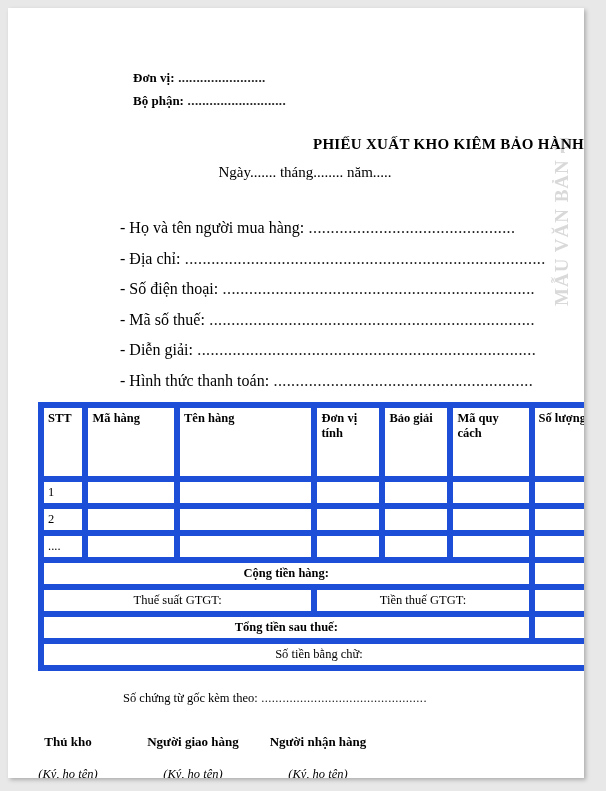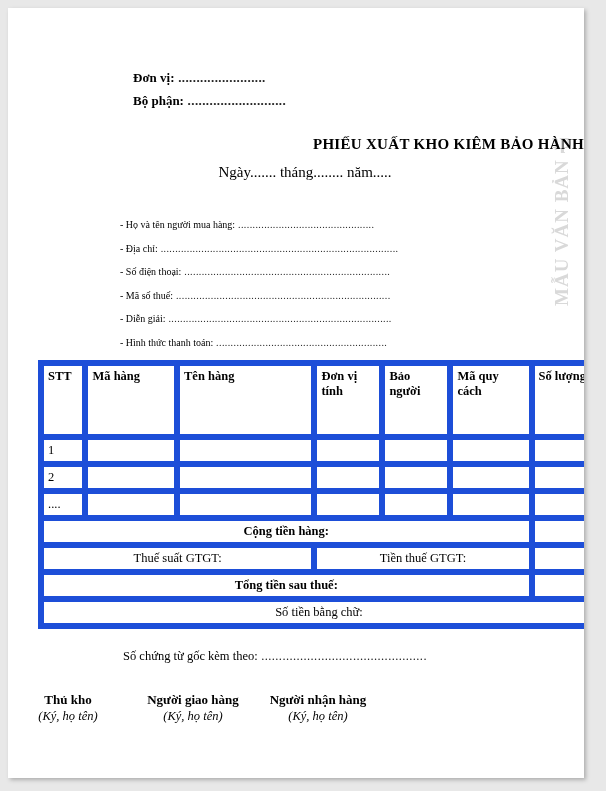--- a/index.html
+++ b/index.html
@@ -80,21 +80,21 @@
     text-align: center;
     font-family: "Liberation Serif", serif;
     font-size: 15px;
     margin-top: 11px;
     margin-left: 18px;
     white-space: nowrap;
   }
   .fields {
     margin-top: 38px;
     margin-left: 112px;
-    font-size: 10px;
+    font-size: 16px;
   }
   .field {
     margin-bottom: 12.5px;
     white-space: nowrap;
   }
   .field .lbl {
     font-family: "Liberation Serif", serif;
   }
   .dots {
     color: #222;
@@ -147,20 +147,21 @@
     font-family: "Liberation Serif", serif;
   }
   .sign .nm {
     font-weight: bold;
     font-size: 13px;
     line-height: 19px;
   }
   .sign .ital {
     font-style: italic;
     font-size: 12.5px;
+    margin-top: 16px;
   }
   .sign.w2 { width: 130px; }
 </style>
 </head>
 <body>
 
 <div class="page">
 
   <div class="wm-logo">dt</div>
   <div class="watermark">MẪU VĂN BẢN</div>
@@ -207,21 +208,21 @@
         <col style="width:52px">
         <col style="width:62px">
         <col style="width:50px">
       </colgroup>
       <tbody>
           <tr>
         <th>STT</th>
         <th>Mã hàng</th>
         <th>Tên hàng</th>
         <th class="tall">Đơn vị tính</th>
-        <th>Bảo người</th>
+        <th>Bảo giải</th>
         <th>Mã quy cách</th>
         <th>Số lượng</th>
       </tr>
       <tr class="row-num">
         <td>1</td>
         <td></td>
         <td></td>
         <td></td>
         <td></td>
         <td></td>

